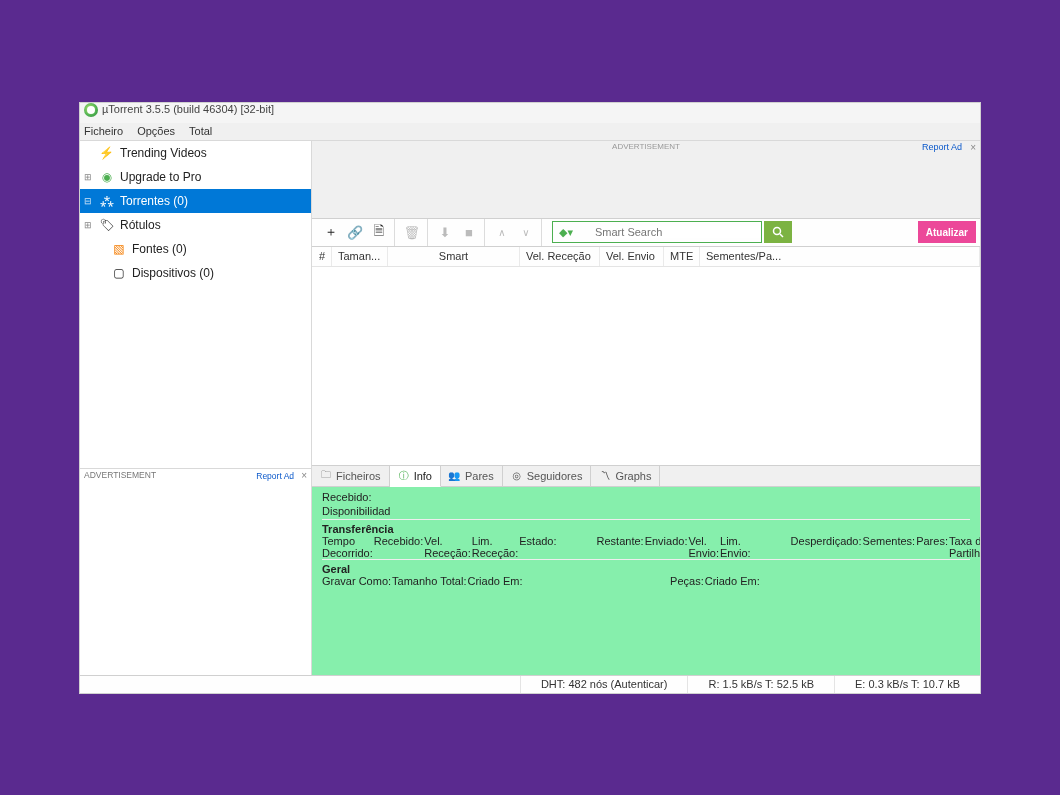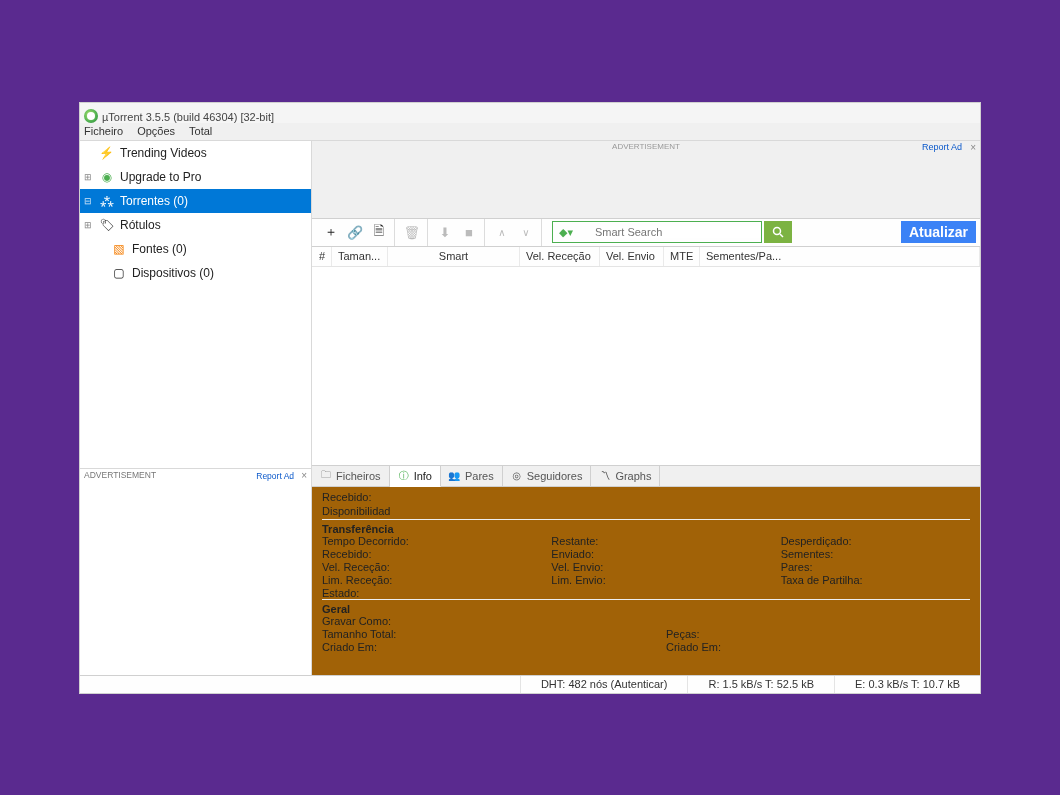--- a/index.html
+++ b/index.html
@@ -19,21 +19,21 @@
   height: 592px;
   background: #ffffff;
   border: 1px solid #d0d0d0;
   display: flex;
   flex-direction: column;
 }
 .titlebar {
   height: 20px;
   background: #f5f5f5;
   display: flex;
-  align-items: flex-end;
+  align-items: flex-start;
   padding-left: 4px;
   gap: 4px;
   font-size: 11px;
   color: #444;
 }
 .app-icon {
   width: 14px; height: 14px;
   border-radius: 50%;
   background: radial-gradient(circle at 40% 40%, #aee571 0%, #4caf50 60%, #2e7d32 100%);
   position: relative;
@@ -204,23 +204,23 @@
   width: 28px; height: 22px;
   background: #7cb342;
   color: #fff;
   display: flex;
   align-items: center;
   justify-content: center;
   font-size: 12px;
 }
 .spacer { flex: 1; }
 .update-btn {
-  background: #3b82f6;
+  background: #ec4899;
   color: #fff;
-  font-size: 14px;
+  font-size: 10px;
   font-weight: 600;
   padding: 4px 8px;
   height: 22px;
   display: flex;
   align-items: center;
 }
 .columns {
   height: 20px;
   background: #fefefe;
   border-bottom: 1px solid #e4e4e4;
@@ -269,40 +269,40 @@
 .tab-icon {
   width: 12px; height: 12px;
   display: inline-flex;
   align-items: center;
   justify-content: center;
   font-size: 10px;
 }
 .info-panel {
   flex: 0 0 188px;
   overflow: hidden;
-  background: #a16207;
+  background: #86efac;
   padding: 4px 10px;
   font-size: 11px;
   color: #222;
 }
 .info-panel .section-title {
   font-weight: 600;
   border-top: 1px solid #eee;
   padding-top: 3px;
   margin-top: 0;
 }
 .info-panel .row1 { margin-bottom: 2px; }
 .info-cols {
   display: flex;
   gap: 40px;
 }
 .info-col {
   flex: 1;
   display: flex;
-  flex-direction: column;
+  flex-direction: row;
   gap: 1px;
 }
 .info-cols2 {
   display: flex;
   gap: 40px;
 }
 .statusbar {
   height: 18px;
   background: #fefefe;
   border-top: 1px solid #d0d0d0;

